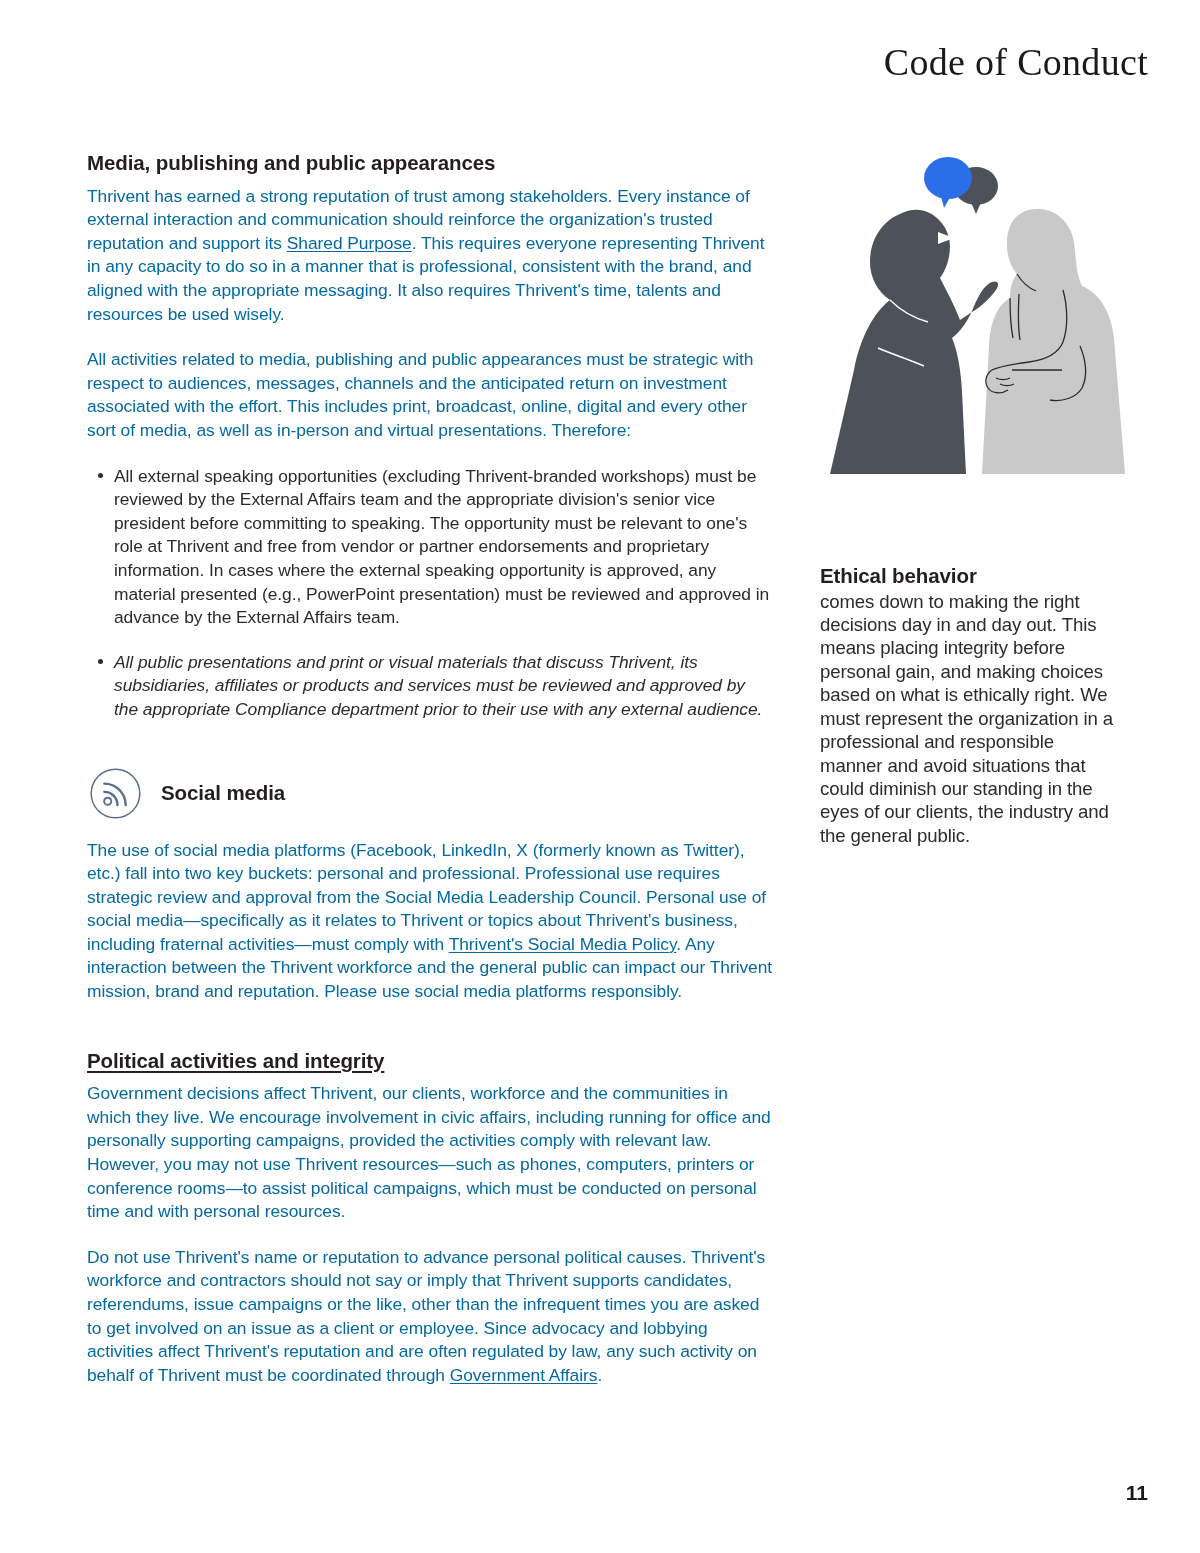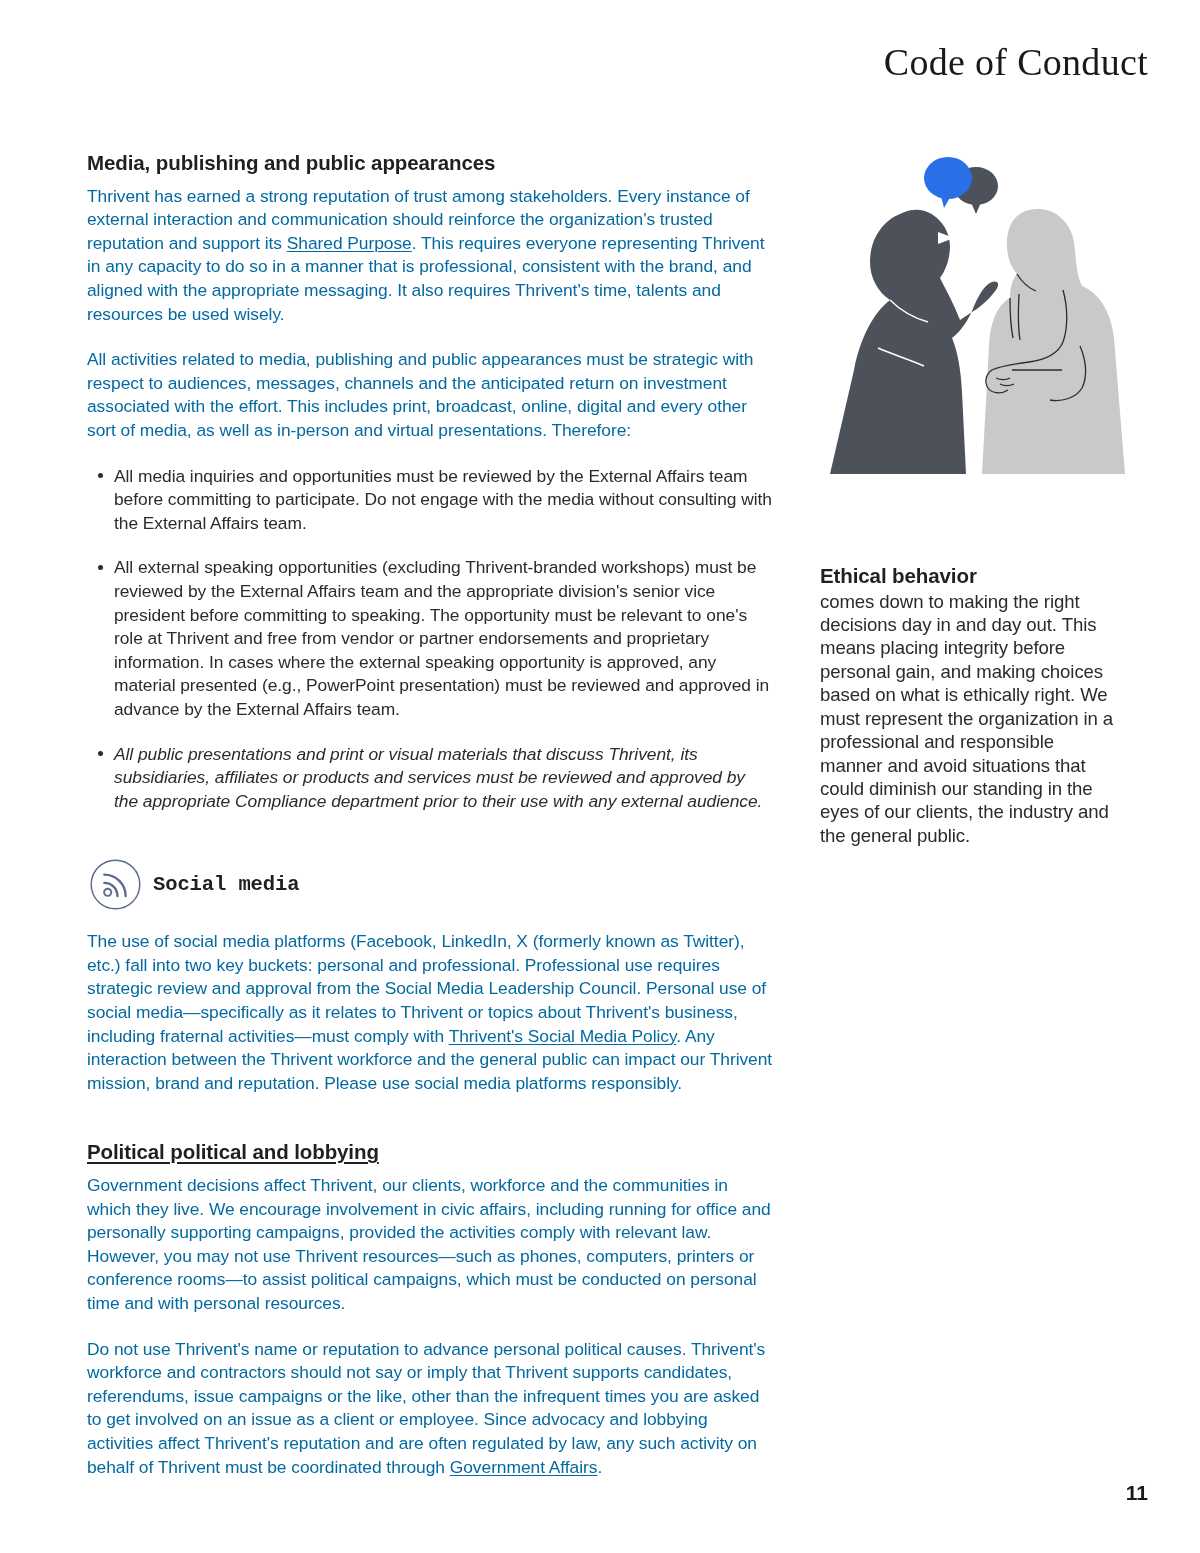--- a/index.html
+++ b/index.html
@@ -117,23 +117,22 @@
   .rss-badge {
     width: 55px;
     height: 55px;
     flex: 0 0 55px;
     margin-left: 1px;
   }
   .icon-head .icon-label {
     font-size: 20.5px;
     font-weight: bold;
     color: #231f20;
-    margin-left: 10px;
+    margin-left: 18px;
     letter-spacing: -0.1px;
-    font-family: Liberation Mono, monospace;
   }
 
   .gap-before-political { height: 22px; }
 
   
   .illus {
     display: block;
     width: 340px;
     height: 372px;
     margin: -8px 0 0 -6px;
@@ -195,24 +194,20 @@
 
     <h2 class="sec-head">Media, publishing and public appearances</h2>
 
     <p class="body-text"><span>Thrivent has earned a strong reputation of trust among stakeholders. Every instance of external interaction and communication should reinforce the organization's trusted reputation and support its </span><a href="#" class="lnk">Shared Purpose</a><span>. This requires everyone representing Thrivent in any capacity to do so in a manner that is professional, consistent with the brand, and aligned with the appropriate messaging. It also requires Thrivent's time, talents and resources be used wisely.</span></p>
 
     <p class="body-text">All activities related to media, publishing and public appearances must be strategic with respect to audiences, messages, channels and the anticipated return on investment associated with the effort. This includes print, broadcast, online, digital and every other sort of media, as well as in-person and virtual presentations. Therefore:</p>
 
     <ul class="bullets">
       <li>
         <span class="dot"></span>
-        <span>All media inquiries and opportunities must be reviewed by the External Affairs team before committing to participate. Do not engage with the media without consulting with the External Affairs team.</span>
-      </li>
-      <li>
-        <span class="dot"></span>
         <span>All external speaking opportunities (excluding Thrivent-branded workshops) must be reviewed by the External Affairs team and the appropriate division's senior vice president before committing to speaking. The opportunity must be relevant to one's role at Thrivent and free from vendor or partner endorsements and proprietary information. In cases where the external speaking opportunity is approved, any material presented (e.g., PowerPoint presentation) must be reviewed and approved in advance by the External Affairs team.</span>
       </li>
       <li>
         <span class="dot"></span>
         <span>All public presentations and print or visual materials that discuss Thrivent, its subsidiaries, affiliates or products and services must be reviewed and approved by the appropriate Compliance department prior to their use with any external audience.</span>
       </li>
     </ul>
 
     <div class="icon-head">
       <svg class="rss-badge" viewBox="0 0 60 60">
@@ -221,21 +216,21 @@
         <path d="M17.8 28.2 A14.3 14.3 0 0 1 32.1 42.5" fill="none" stroke="#5a6b8c" stroke-width="2.6" stroke-linecap="round"></path>
         <path d="M17.8 19.2 A23.3 23.3 0 0 1 41.1 42.5" fill="none" stroke="#5a6b8c" stroke-width="2.6" stroke-linecap="round"></path>
       </svg>
       <span class="icon-label">Social media</span>
     </div>
 
     <p class="body-text"><span>The use of social media platforms (Facebook, LinkedIn, X (formerly known as Twitter), etc.) fall into two key buckets: personal and professional. Professional use requires strategic review and approval from the Social Media Leadership Council. Personal use of social media—specifically as it relates to Thrivent or topics about Thrivent's business, including fraternal activities—must comply with </span><a href="#" class="lnk">Thrivent's Social Media Policy</a><span>. Any interaction between the Thrivent workforce and the general public can impact our Thrivent mission, brand and reputation. Please use social media platforms responsibly.</span></p>
 
     <div class="gap-before-political"></div>
 
-    <h2 class="sec-head underlined">Political political and lobbying</h2>
+    <h2 class="sec-head underlined">Political activities and integrity</h2>
 
     <p class="body-text">Government decisions affect Thrivent, our clients, workforce and the communities in which they live. We encourage involvement in civic affairs, including running for office and personally supporting campaigns, provided the activities comply with relevant law. However, you may not use Thrivent resources—such as phones, computers, printers or conference rooms—to assist political campaigns, which must be conducted on personal time and with personal resources.</p>
 
     <p class="body-text"><span>Do not use Thrivent's name or reputation to advance personal political causes. Thrivent's workforce and contractors should not say or imply that Thrivent supports candidates, referendums, issue campaigns or the like, other than the infrequent times you are asked to get involved on an issue as a client or employee. Since advocacy and lobbying activities affect Thrivent's reputation and are often regulated by law, any such activity on behalf of Thrivent must be coordinated through </span><a href="#" class="lnk">Government Affairs</a><span>.</span></p>
   </div>
 
   <div class="col-side">
 
     <svg class="illus" viewBox="0 0 340 372">
 

